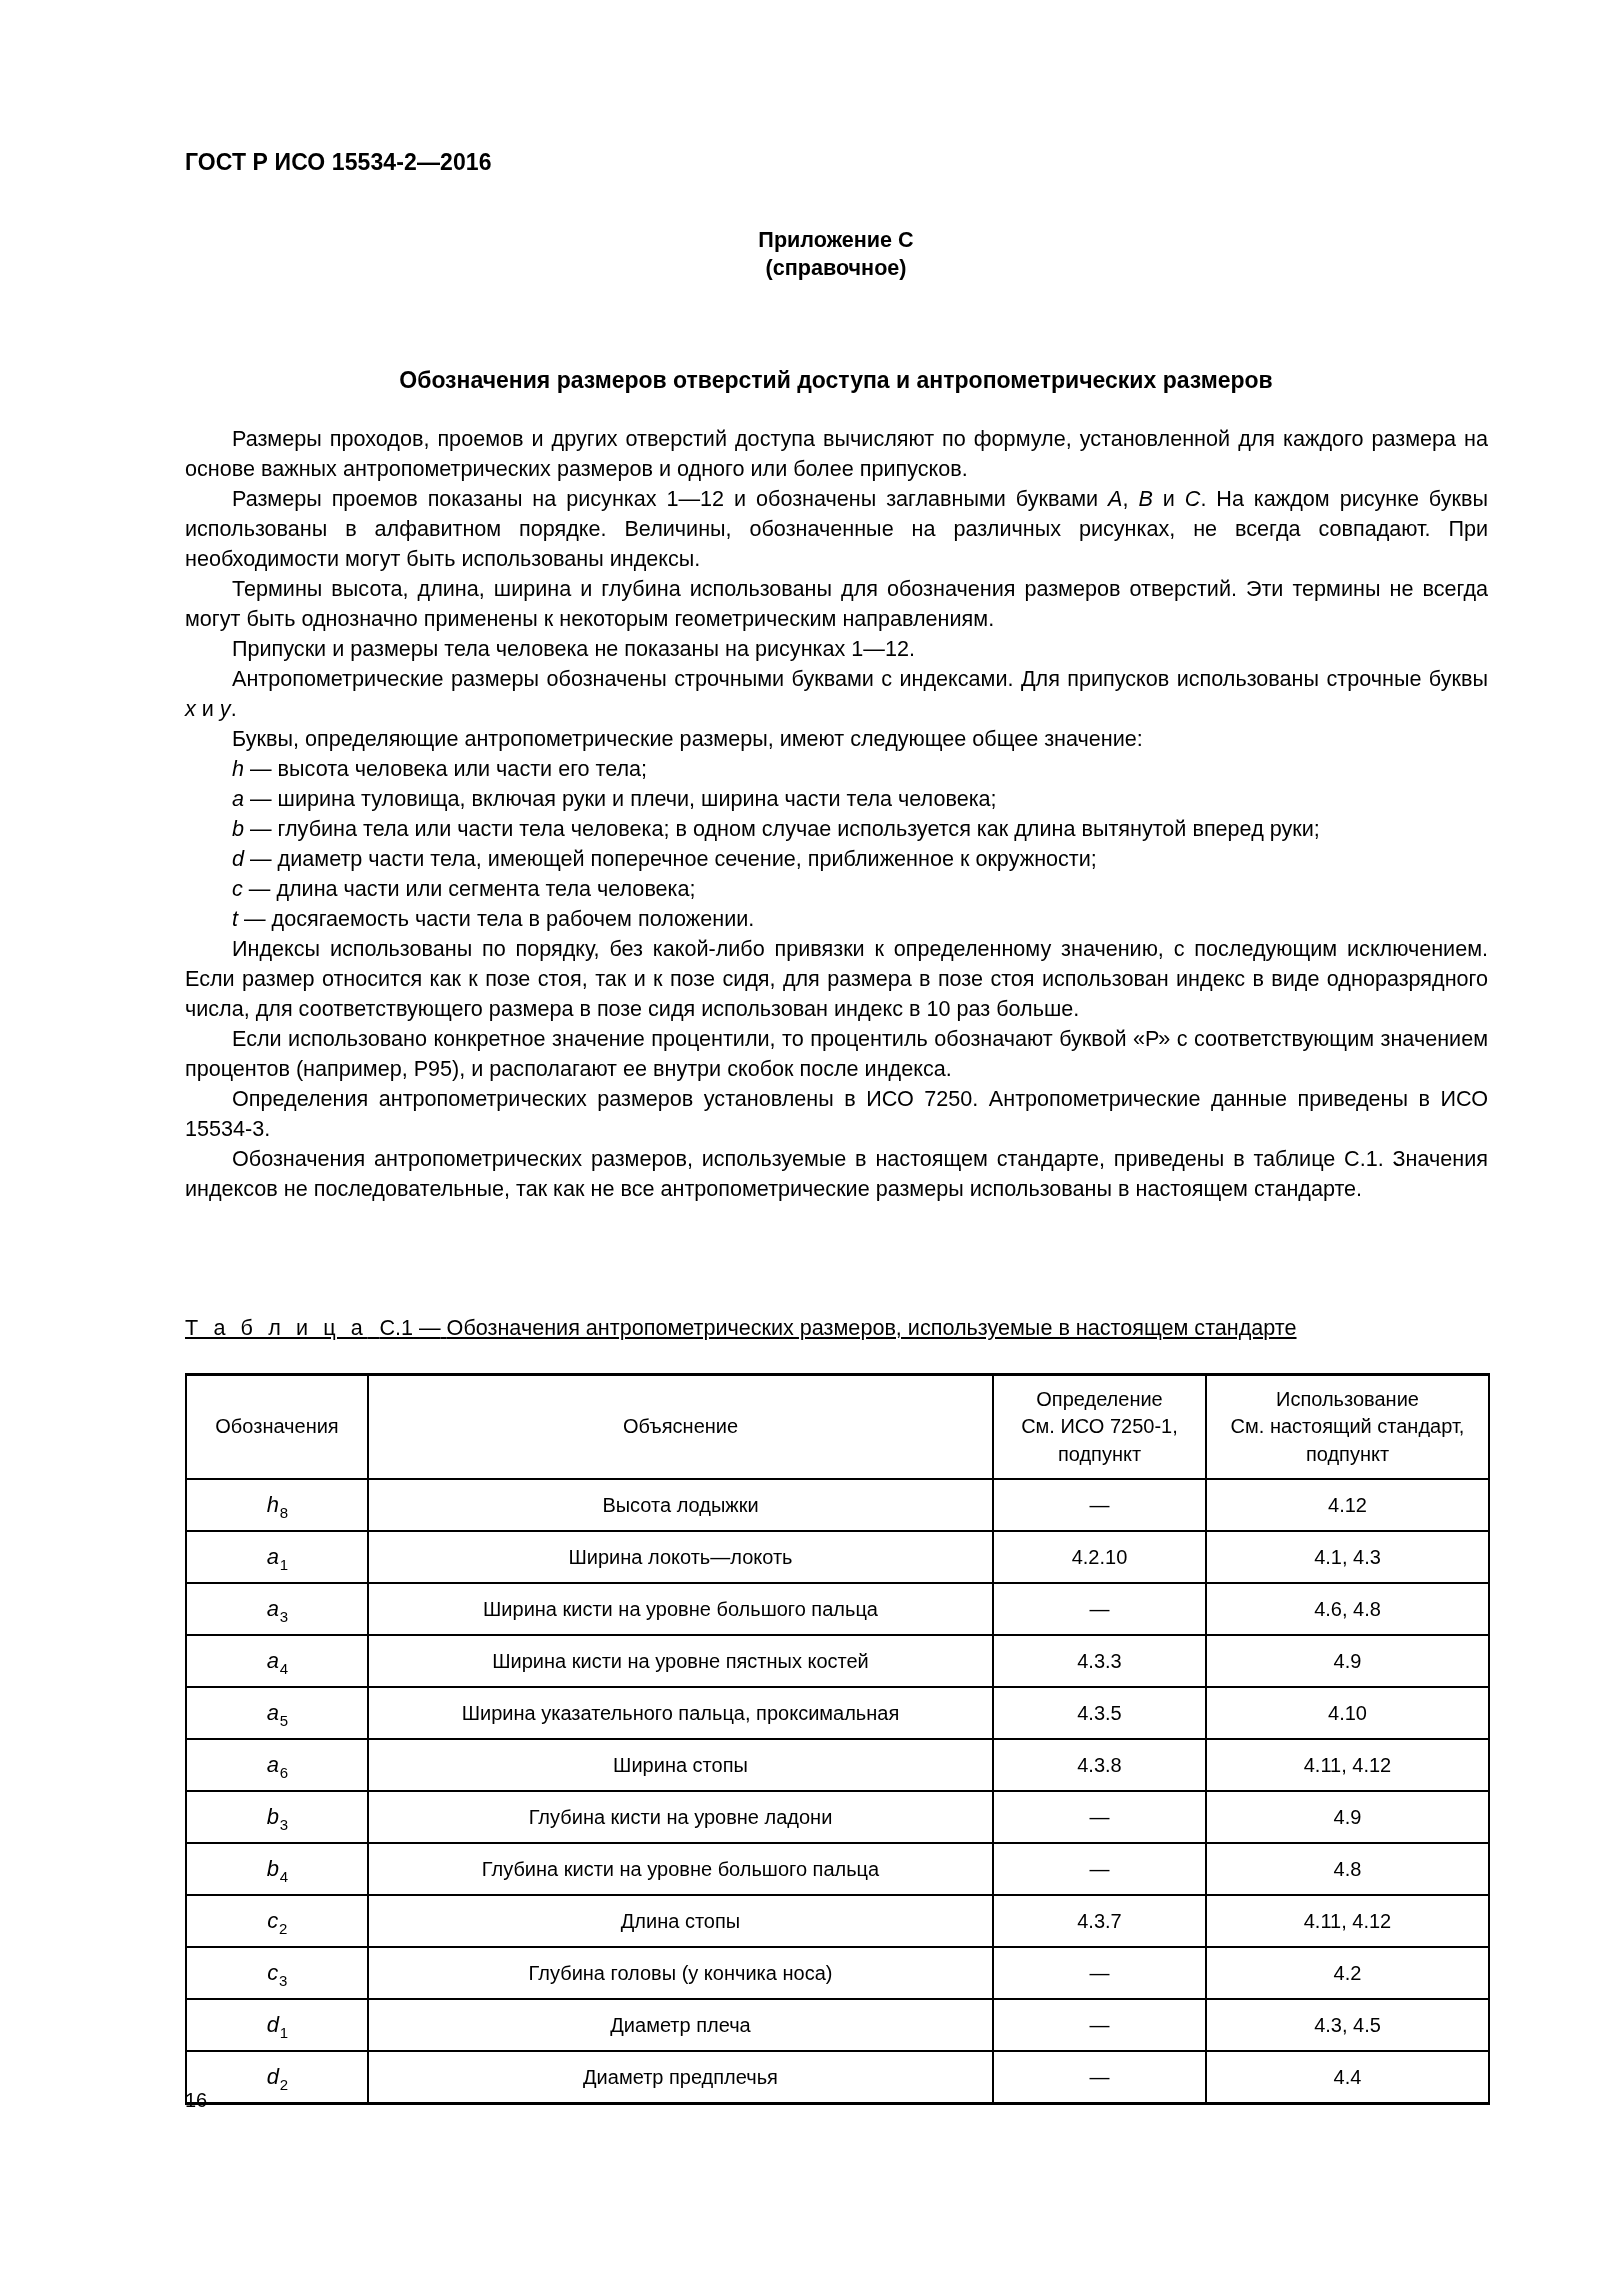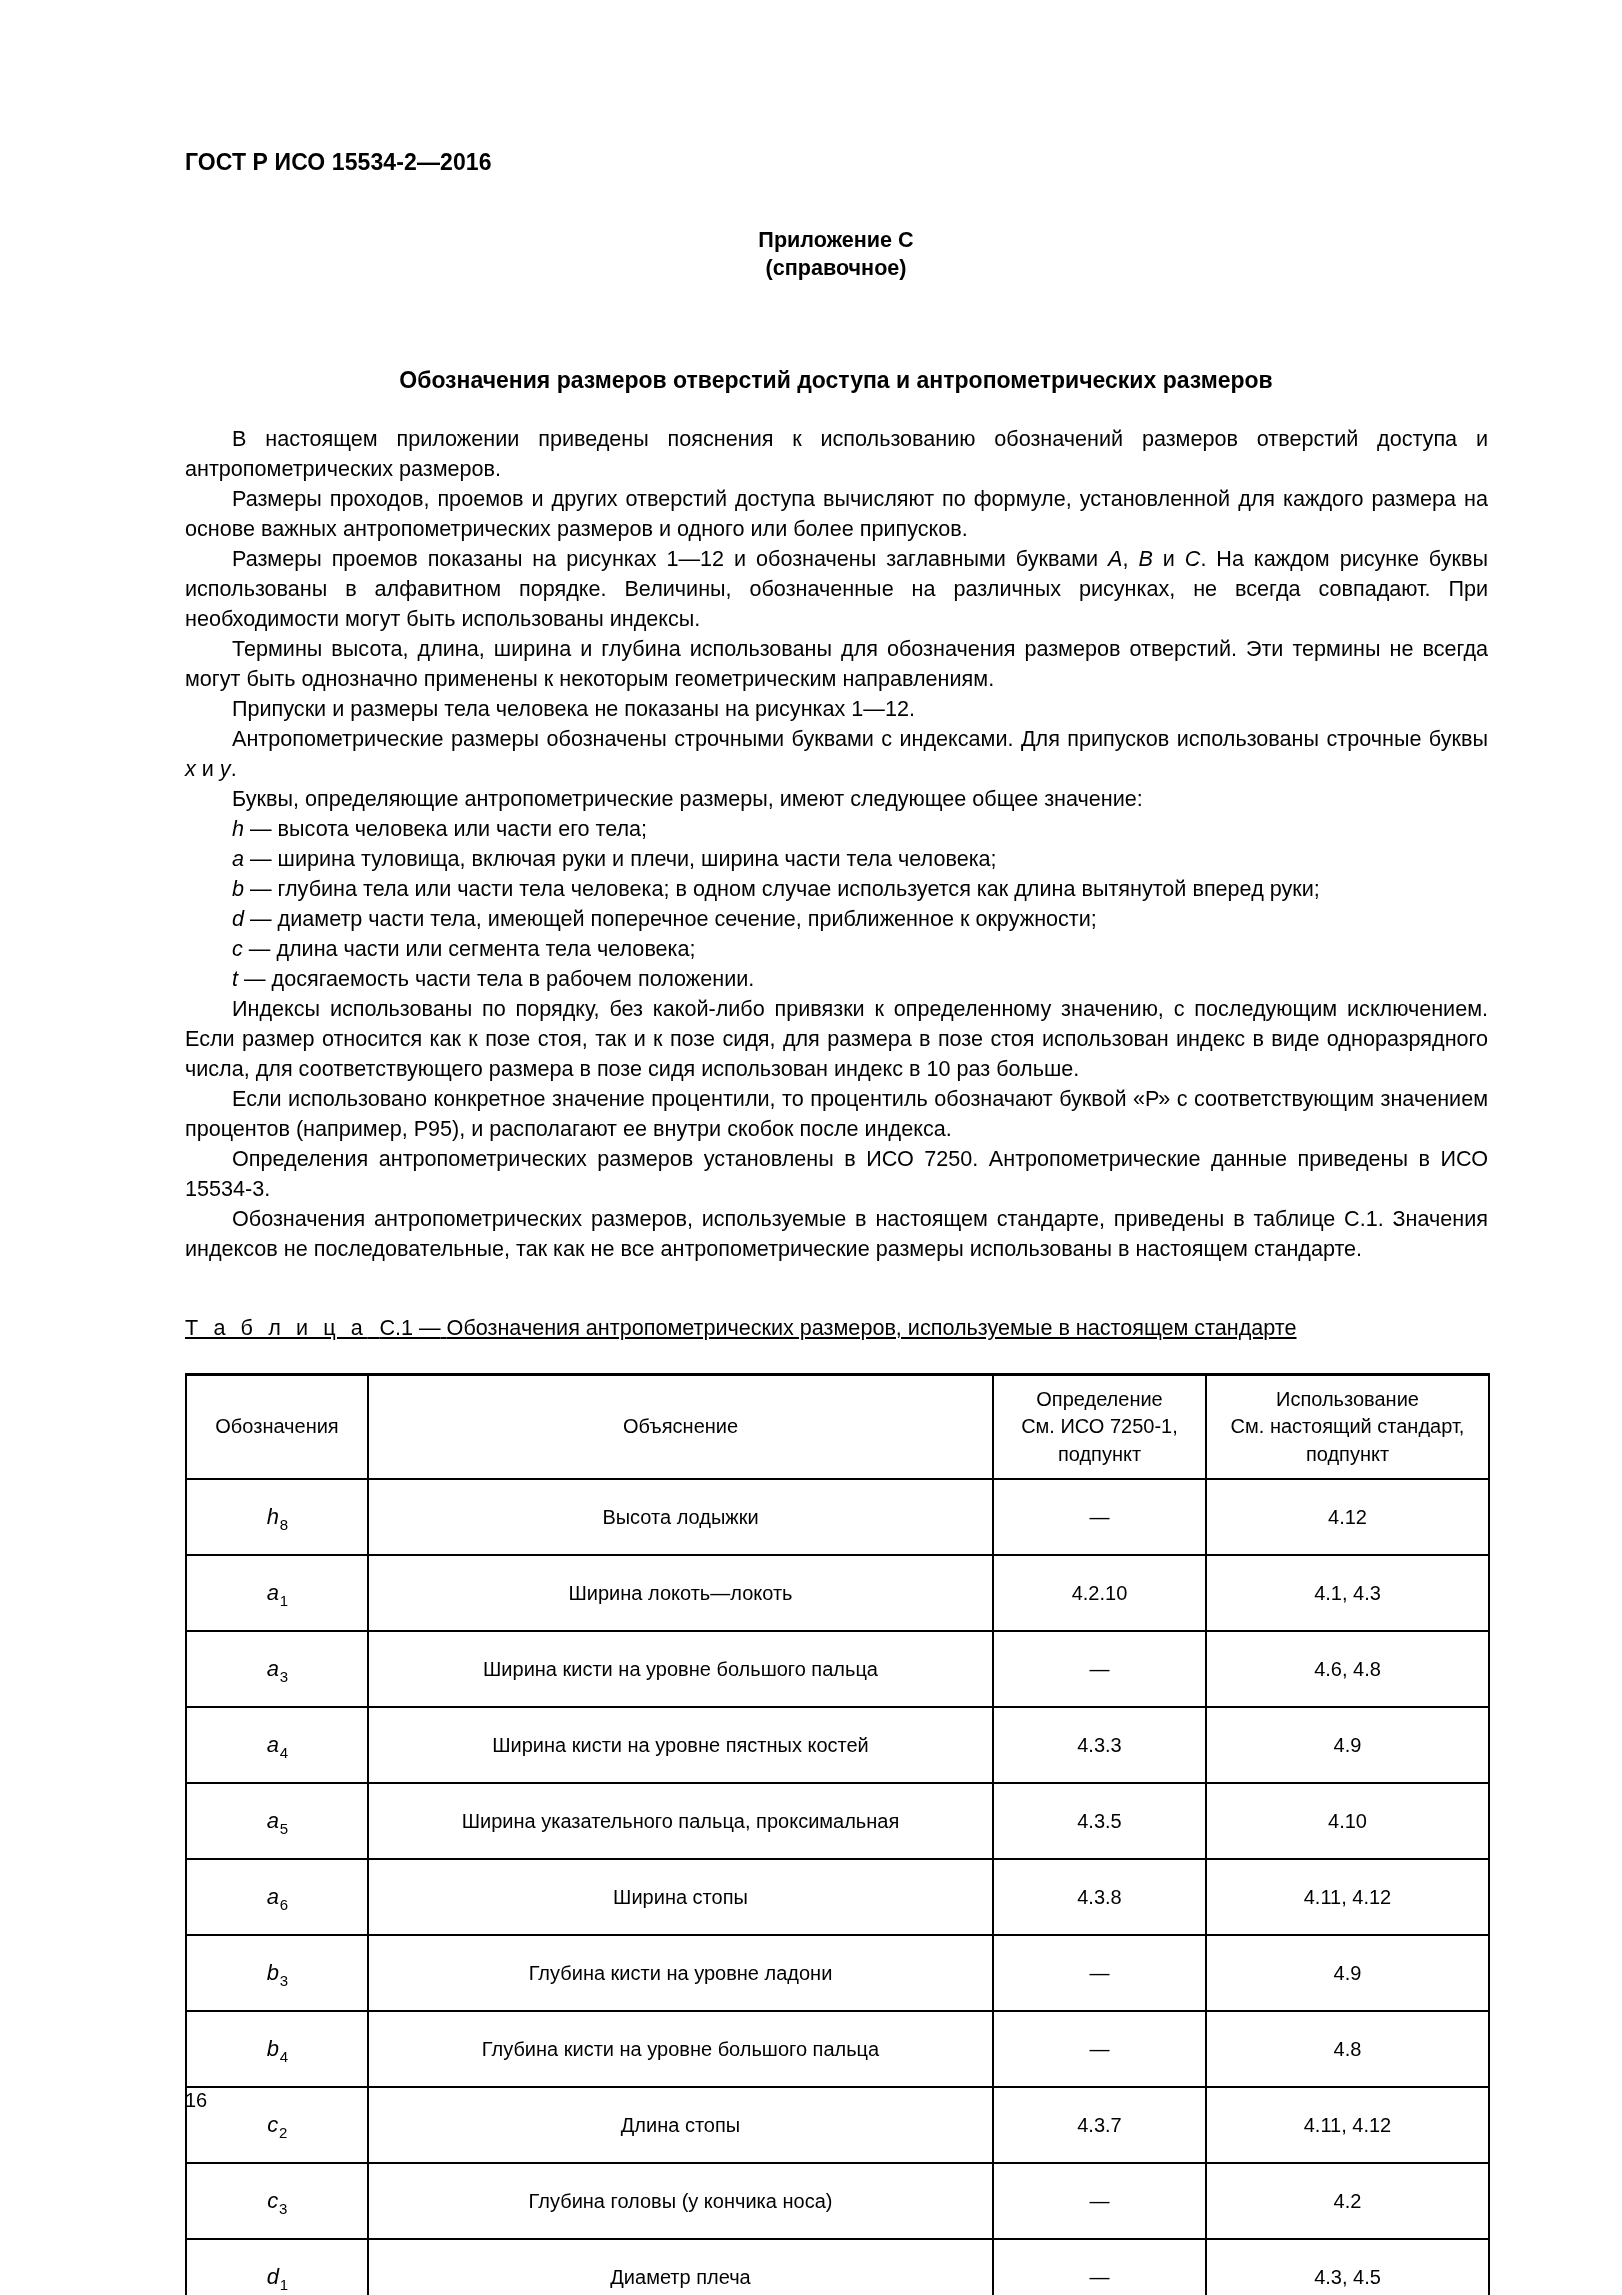--- a/index.html
+++ b/index.html
@@ -104,21 +104,21 @@
   table.c1 col.c-sym  { width: 182px; }
   table.c1 col.c-expl { width: 625px; }
   table.c1 col.c-def  { width: 213px; }
   table.c1 col.c-use  { width: 283px; }
 
   table.c1 th, table.c1 td {
     border-left: 2px solid #000;
     border-right: 2px solid #000;
     border-top: 2px solid #000;
     border-bottom: 2px solid #000;
-    padding: 12px;
+    padding: 0;
     vertical-align: middle;
     text-align: center;
   }
   table.c1 thead th {
     border-top: 3.9px solid #000;
     border-bottom: 2px solid #000;
     height: 97px;
     text-align: center;
     font-weight: normal;
     line-height: 27.5px;
@@ -164,21 +164,20 @@
 
   <div class="annex-block">
     <div>Приложение С</div>
     <div>(справочное)</div>
   </div>
 
   <div class="section-title">Обозначения размеров отверстий доступа и антропометрических размеров</div>
 
   <div class="body">
 
-    <p>В настоящем приложении приведены пояснения к использованию обозначений размеров отверстий доступа и антропометрических размеров.</p>
 
     <p>Размеры проходов, проемов и других отверстий доступа вычисляют по формуле, установленной для каждого размера на основе важных антропометрических размеров и одного или более припусков.</p>
 
     <p><span>Размеры проемов показаны на рисунках 1—12 и обозначены заглавными буквами </span><span class="it">A</span><span>, </span><span class="it">B</span><span> и </span><span class="it">C</span><span>. На каждом рисунке буквы использованы в алфавитном порядке. Величины, обозначенные на различных рисунках, не всегда совпадают. При необходимости могут быть использованы индексы.</span></p>
 
     <p>Термины высота, длина, ширина и глубина использованы для обозначения размеров отверстий. Эти термины не всегда могут быть однозначно применены к некоторым геометрическим направлениям.</p>
 
     <p>Припуски и размеры тела человека не показаны на рисунках 1—12.</p>
 
     <p><span>Антропометрические размеры обозначены строчными буквами с индексами. Для припусков использованы строчные буквы </span><span class="it">x</span><span> и </span><span class="it">y</span><span>.</span></p>

